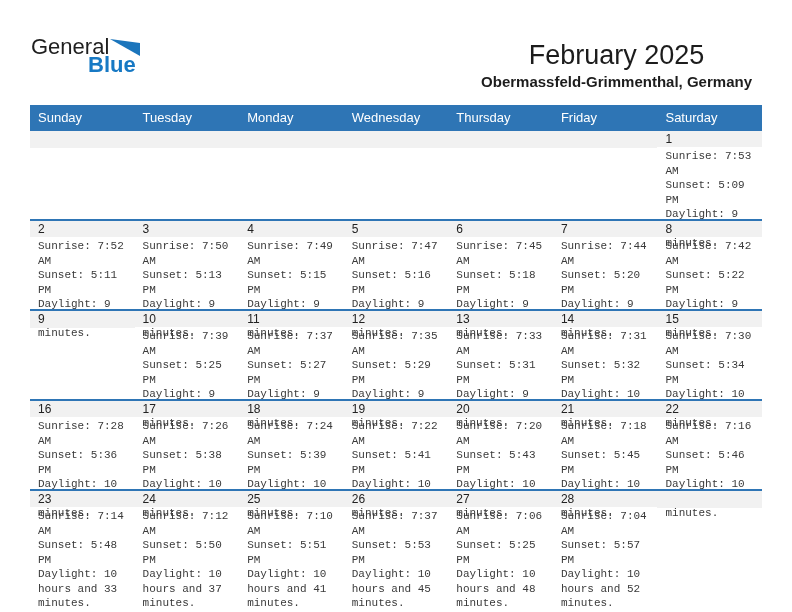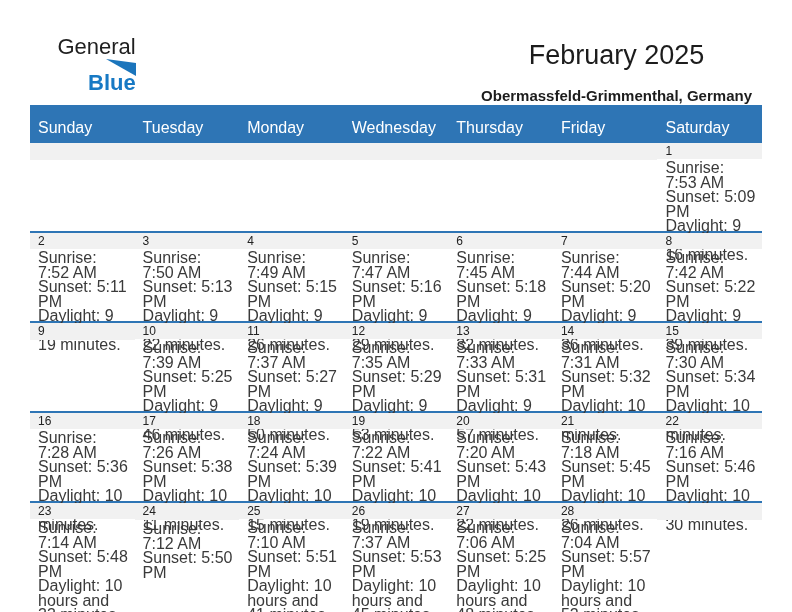--- a/index.html
+++ b/index.html
@@ -14,40 +14,40 @@
   html,body{background:#ffffff;}
   body{
     width:792px;height:612px;position:relative;overflow:hidden;
     font-family:"Liberation Sans","DejaVu Sans",sans-serif;
     color:var(--text);
   }
   .page{position:absolute;inset:0;}
 
   
   .logo{position:absolute;left:31px;top:36px;line-height:1;}
-  .logo-line1{display:flex;align-items:flex-end;flex-direction:column;}
+  .logo-line1{display:flex;align-items:center;}
   .logo-general{font-size:22px;color:#1f1f1f;letter-spacing:0px;}
   .logo-triangle{width:30px;height:17px;margin-left:1px;margin-top:1px;}
   .logo-blue{font-size:22px;color:var(--logo-blue);margin-top:-4px;padding-left:57px;font-weight:bold;}
 
   .title-block{position:absolute;right:40px;top:40px;text-align:center;}
   .month-title{font-size:27px;color:#1c1c1c;font-weight:normal;}
-  .location{font-size:15px;color:#1c1c1c;font-weight:bold;margin-top:16px;}
+  .location{font-size:15px;color:#1c1c1c;font-weight:bold;margin-top:2px;}
 
   
   .calendar{position:absolute;left:30px;top:105px;width:732px;}
   .cal-header{display:flex;background:var(--header-bg);color:var(--header-text);}
-  .cal-header .hcell{flex:1 1 0;font-size:16px;padding:14px 0 4px 8px;}
+  .cal-header .hcell{flex:1 1 0;font-size:13px;padding:5px 0 4px 8px;}
 
   .week{display:flex;border-top:2px solid var(--row-divider);height:90px;}
   .week:first-of-type{border-top:none;height:90px;}
   .day-cell{flex:1 1 0;display:flex;flex-direction:column;min-width:0;}
   .date-num{background:var(--date-strip-bg);font-size:12px;color:#222;
             padding:1px 0 1px 8px;height:17px;}
-  .day-info{padding:2px 6px 0 8px;font-size:16px;line-height:14.5px;color:var(--text);}
+  .day-info{padding:2px 6px 0 8px;font-size:11px;line-height:14.5px;color:var(--text);font-family:Liberation Mono, monospace;}
 </style>
 </head>
 <body>
 
 <div class="page">
 
   <div class="logo">
     <div class="logo-line1">
       <span class="logo-general">General</span>
       <svg class="logo-triangle" viewBox="0 0 30 17">
@@ -283,20 +283,21 @@
             <div>Sunrise: 7:14 AM</div>
             <div>Sunset: 5:48 PM</div>
             <div>Daylight: 10 hours and 33 minutes.</div>
           </div>
         </div>
         <div class="day-cell">
           <div class="date-num">24</div>
           <div class="day-info">
             <div>Sunrise: 7:12 AM</div>
             <div>Sunset: 5:50 PM</div>
+            <div>Daylight: 10 hours and 37 minutes.</div>
           </div>
         </div>
         <div class="day-cell">
           <div class="date-num">25</div>
           <div class="day-info">
             <div>Sunrise: 7:10 AM</div>
             <div>Sunset: 5:51 PM</div>
             <div>Daylight: 10 hours and 41 minutes.</div>
           </div>
         </div>

